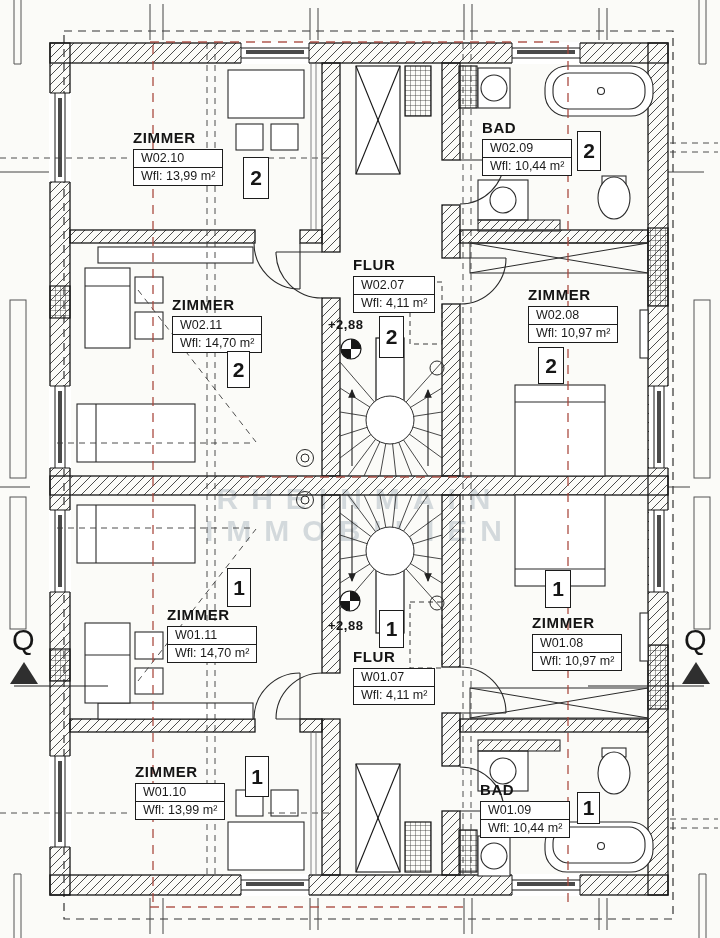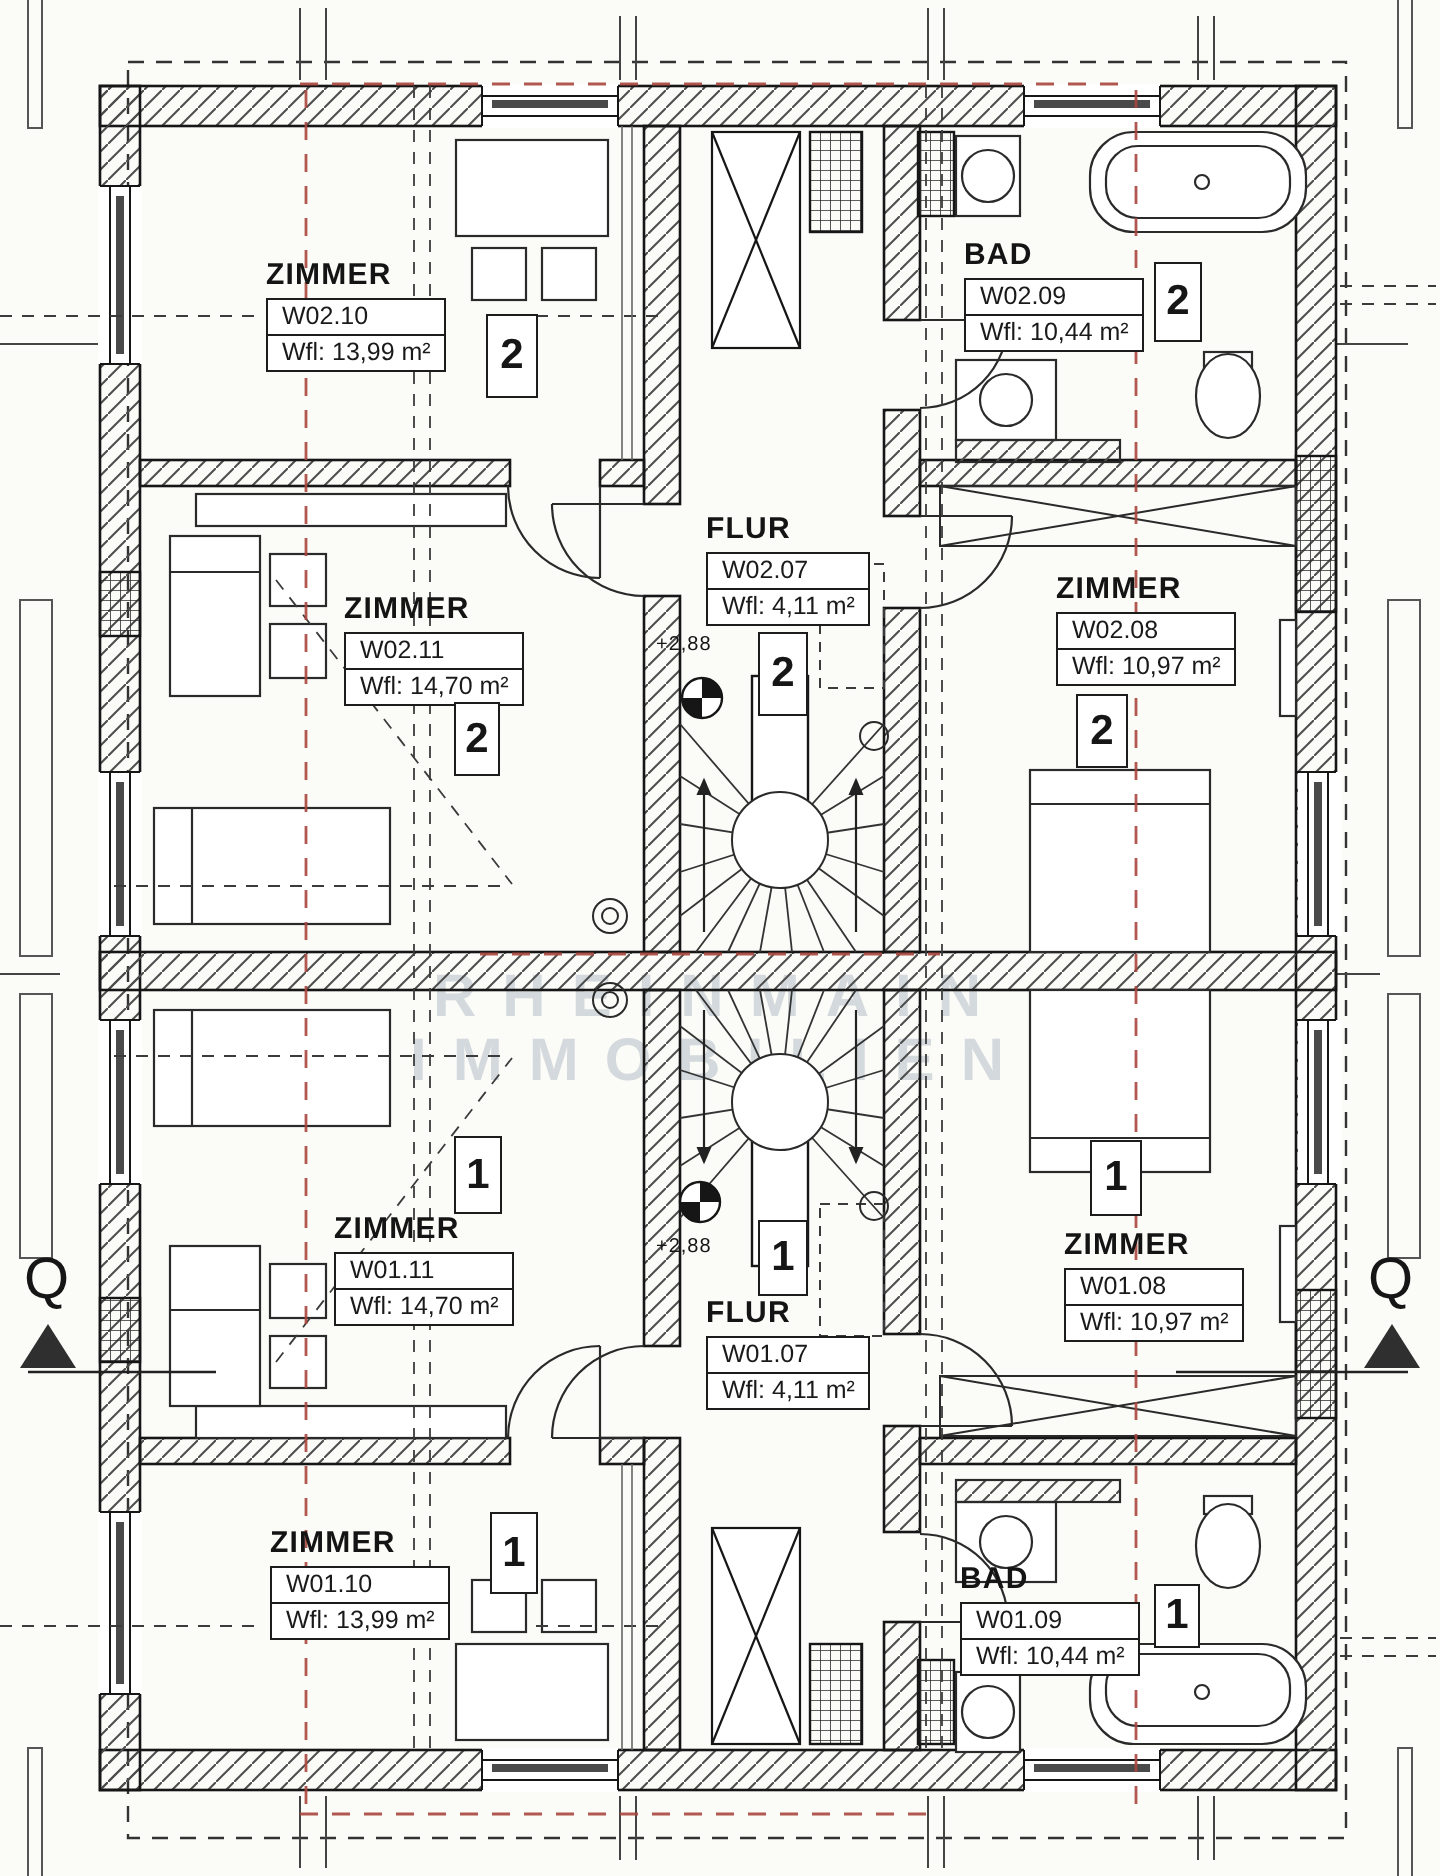--- a/index.html
+++ b/index.html
@@ -9,21 +9,21 @@
   .wm{position:absolute;left:0;width:720px;text-align:center;z-index:0;
       font-weight:700;font-size:30px;letter-spacing:13px;color:#b4bec6;opacity:.55;}
   .room-label{position:absolute;z-index:2;}
   .room-name{font-weight:700;font-size:15px;letter-spacing:.6px;color:#141414;white-space:nowrap;margin-bottom:3px;}
   .room-box{display:inline-block;border:1.5px solid #1c1c1c;background:#fff;}
   .room-box .row{font-size:12.5px;padding:1px 7px 2px;white-space:nowrap;color:#1a1a1a;}
   .room-box .row + .row{border-top:1.5px solid #1c1c1c;}
   .unit-badge{position:absolute;z-index:2;border:1.7px solid #1c1c1c;background:#fff;
       display:flex;align-items:center;justify-content:center;
       font-weight:700;font-size:21px;box-sizing:border-box;}
-  .elev{position:absolute;z-index:2;font-size:10px;font-weight:400;letter-spacing:.5px;}
+  .elev{position:absolute;z-index:2;font-size:13px;font-weight:700;letter-spacing:.5px;}
   .qmark{position:absolute;z-index:2;font-size:29px;font-weight:500;}
 </style>
 </head>
 <body>
 
 <div id="page">
 
   <div class="wm" style="top:482px">RHEINMAIN</div>
   <div class="wm" style="top:514px">IMMOBILIEN</div>
 

